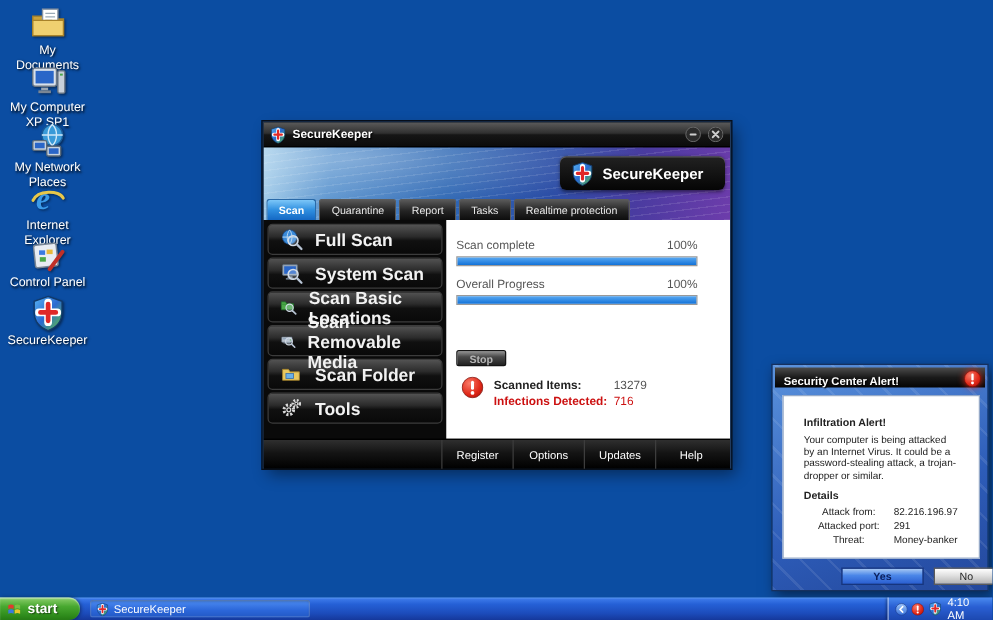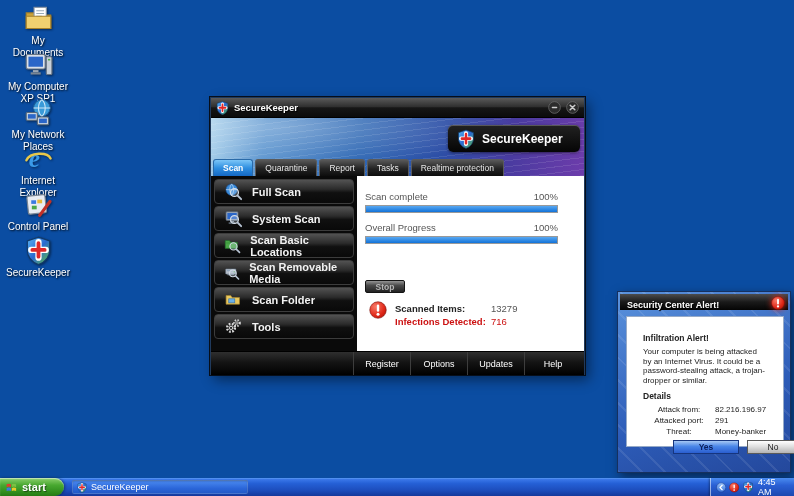--- a/index.html
+++ b/index.html
@@ -35,21 +35,21 @@
   .tabs { position:absolute; left:2px; bottom:0; display:flex; gap:2px; z-index:3; }
   .tab { background:linear-gradient(#585858,#232323 55%,#0d0d0d); border:1px solid #5a5a5a; border-bottom:none;
      border-radius:3px 3px 0 0; color:#e8e8e8; font-size:8.5px; padding:3px 9px; cursor:pointer; }
   .tab.active { background:linear-gradient(#7cc6f8,#2f8fe0 50%,#1468c4); border-color:#2a6aa8; color:#fff; font-weight:bold; }
 
   .win-body { display:flex; height:175px; }
   .sidebar { width:146px; background:#0a0a0a; padding-top:3px; }
   .side-btn { height:25px; margin:0 3px 2px; border-radius:4px; border:1px solid #3c3c3c; cursor:pointer;
      background:linear-gradient(#525252,#2b2b2b 40%,#101010 55%,#090909);
      display:flex; align-items:center; gap:9px; padding-left:9px; }
-  .side-btn .lbl { color:#f2f2f2; font-size:11px; font-weight:bold; }
+  .side-btn .lbl { color:#f2f2f2; font-size:14px; font-weight:bold; }
   .si { width:19px; height:19px; }
 
   .content { flex:1; background:#fff; position:relative; font-size:9.5px; color:#555; }
   .prog-row { position:absolute; left:8px; right:26px; display:flex; justify-content:space-between; }
   .prog-track { position:absolute; left:8px; right:26px; height:8px; border:1px solid #999; background:#fdfdfd; }
   .prog-fill { height:100%; background:linear-gradient(#58a8f2,#1272d8); }
   .row1 { top:15px; } .track1 { top:29px; } .row2 { top:46px; } .track2 { top:60px; }
   .stop-btn { position:absolute; left:8px; top:104px; width:40px; height:13px; cursor:pointer;
      background:linear-gradient(#949494,#4a4a4a 40%,#222); border:1px solid #141414; border-radius:2px;
      color:#b5b5b5; font-size:8.5px; font-weight:bold; text-align:center; line-height:12px; }
@@ -74,21 +74,21 @@
   .alert-title { color:#fff; font-size:9px; font-weight:bold; flex:1; text-shadow:1px 1px 1px #000; }
   .alert-ticon { width:14px; height:14px; filter:drop-shadow(0 0 3px #e02818); }
   .alert-box { position:absolute; left:8px; top:24px; width:158px; height:131px; background:#fff;
      border:1px solid #96aac8; padding:16px; font-size:8px; color:#222; line-height:1.2; }
   .ab-heading { font-weight:bold; font-size:8.5px; margin-bottom:4px; }
   .ab-msg { margin-bottom:5px; }
   .ab-details-h { font-weight:bold; font-size:8.5px; margin-bottom:4px; }
   .ab-row { display:flex; margin-bottom:1.5px; }
   .ab-row .l { width:72px;text-align:center; }
   .ab-q { margin-top:4px; }
-  .alert-btn { position:absolute; top:148px; height:14px; font-size:8.5px; text-align:center; line-height:12px; cursor:pointer; }
+  .alert-btn { position:absolute; top:162px; height:14px; font-size:8.5px; text-align:center; line-height:12px; cursor:pointer; }
   .btn-yes { left:55px; width:66px; background:linear-gradient(#a6c8f4,#4a86e8 45%,#2a5ed0);
      border:1px solid #16357e; color:#0a1e5a; font-weight:bold; }
   .btn-no { left:129px; width:52px; background:linear-gradient(#fff,#e0e0e0 45%,#b4b4b4); border:1px solid #5a5a5a; color:#222; }
 
   
   .taskbar { position:absolute; left:0; right:0; bottom:0; height:18px; z-index:50;
      background:linear-gradient(#5d9bf4 0%,#3a77e8 8%,#2560d6 30%,#1c4cbb 70%,#15389b 100%); }
   .start-btn { position:absolute; left:0; top:0; bottom:0; width:64px; cursor:pointer;
      background:linear-gradient(#8cd06c,#48a830 40%,#2f8c1c 80%,#257a14); border-radius:0 9px 9px 0;
      display:flex; align-items:center; gap:4px; padding:0 8px 0 5px;
@@ -425,15 +425,15 @@
   <div class="tray">
     <svg class="tray-ic" viewBox="0 0 14 14">
         <use href="#sym-chevron"></use>
       </svg>
     <svg class="tray-ic" viewBox="0 0 24 24">
         <use href="#sym-alert"></use>
       </svg>
     <svg class="tray-shield" viewBox="0 0 24 26">
         <use href="#sym-shield"></use>
       </svg>
-    <span class="tray-clock">4:45 AM</span>
+    <span class="tray-clock">4:10 AM</span>
   </div>
 </div>
 
 </body></html>

